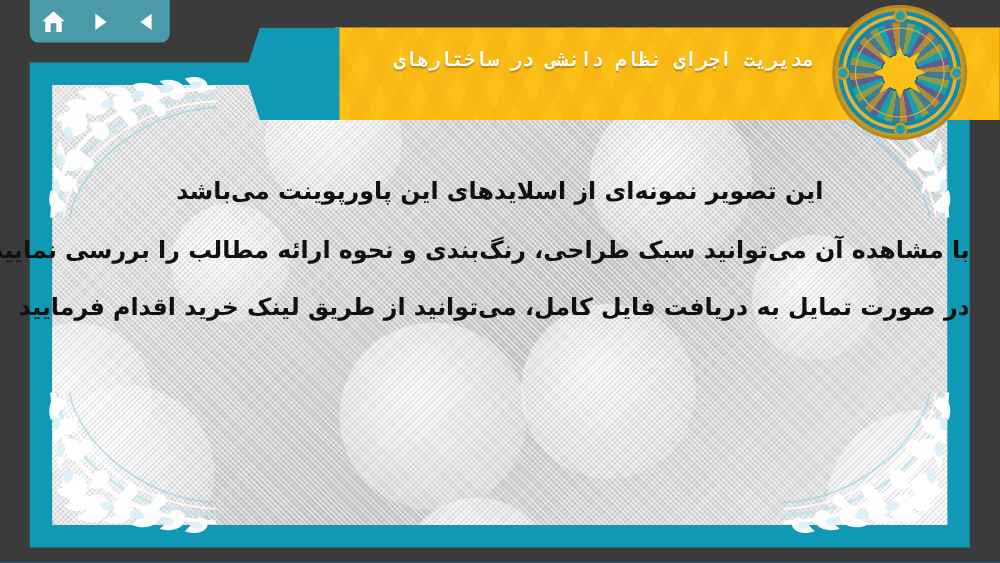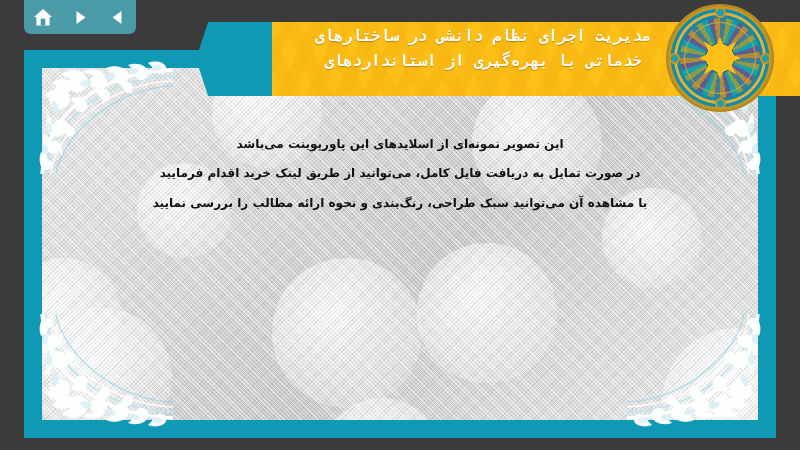--- a/index.html
+++ b/index.html
@@ -159,21 +159,21 @@
   }
   .c-tl{ left:24px;  top:50px; }
   .c-tr{ left:626px; top:50px; transform:scaleX(-1); }
   .c-bl{ left:24px;  top:310px; transform:scaleY(-1); }
   .c-br{ left:626px; top:310px; transform:scale(-1,-1); }
 
   
   #bodytext{
     position:absolute; left:24px; top:130px; width:752px;
     z-index:20; direction:rtl; text-align:center;
-    color:#111; font-size:12px; line-height:2.45; font-weight:600;
+    color:#111; font-size:19px; line-height:2.45; font-weight:600;
     pointer-events:none;
   }
   #bodytext p{ white-space:nowrap; }
 </style>
 </head>
 <body>
 
 <div id="topbar"></div>
 
 <div id="navbar">
@@ -203,21 +203,20 @@
 
 <div id="titleband">
   <div class="chev"></div>
   <div class="chev2"></div>
 </div>
 
 <div id="tealtab"></div>
 
 <div id="title">
   <span>مدیریت اجرای نظام دانشی در ساختارهای</span>
-  <span>خدماتی با بهره‌گیری از استانداردهای</span>
 </div>
 
 <div id="medallion">
   <div class="ring-outer"></div>
   <div class="ring-mid"></div>
   <div class="ring-in"></div>
   <div class="star"></div>
   <div class="med-dot md-t"></div>
   <div class="med-dot md-b"></div>
   <div class="med-dot md-l"></div>
@@ -364,15 +363,15 @@
     <ellipse cx="110" cy="21" rx="5.4" ry="3" transform="rotate(-11 110 21)"></ellipse>
     <ellipse cx="133" cy="18" rx="5" ry="2.8" transform="rotate(-8 133 18)"></ellipse>
     <ellipse cx="31" cy="57" rx="3.4" ry="6" transform="rotate(-18 31 57)"></ellipse>
     <ellipse cx="25" cy="78" rx="3.2" ry="5.6" transform="rotate(-10 25 78)"></ellipse>
     <ellipse cx="21" cy="99" rx="3" ry="5.2"></ellipse>
   </g>
 </svg>
 
 <div id="bodytext">
   <p>این تصویر نمونه‌ای از اسلایدهای این پاورپوینت می‌باشد</p>
+  <p>با مشاهده آن می‌توانید سبک طراحی، رنگ‌بندی و نحوه ارائه مطالب را بررسی نمایید</p>
   <p>در صورت تمایل به دریافت فایل کامل، می‌توانید از طریق لینک خرید اقدام فرمایید</p>
-  <p>با مشاهده آن می‌توانید سبک طراحی، رنگ‌بندی و نحوه ارائه مطالب را بررسی نمایید</p>
 </div>
 
 </body></html>

